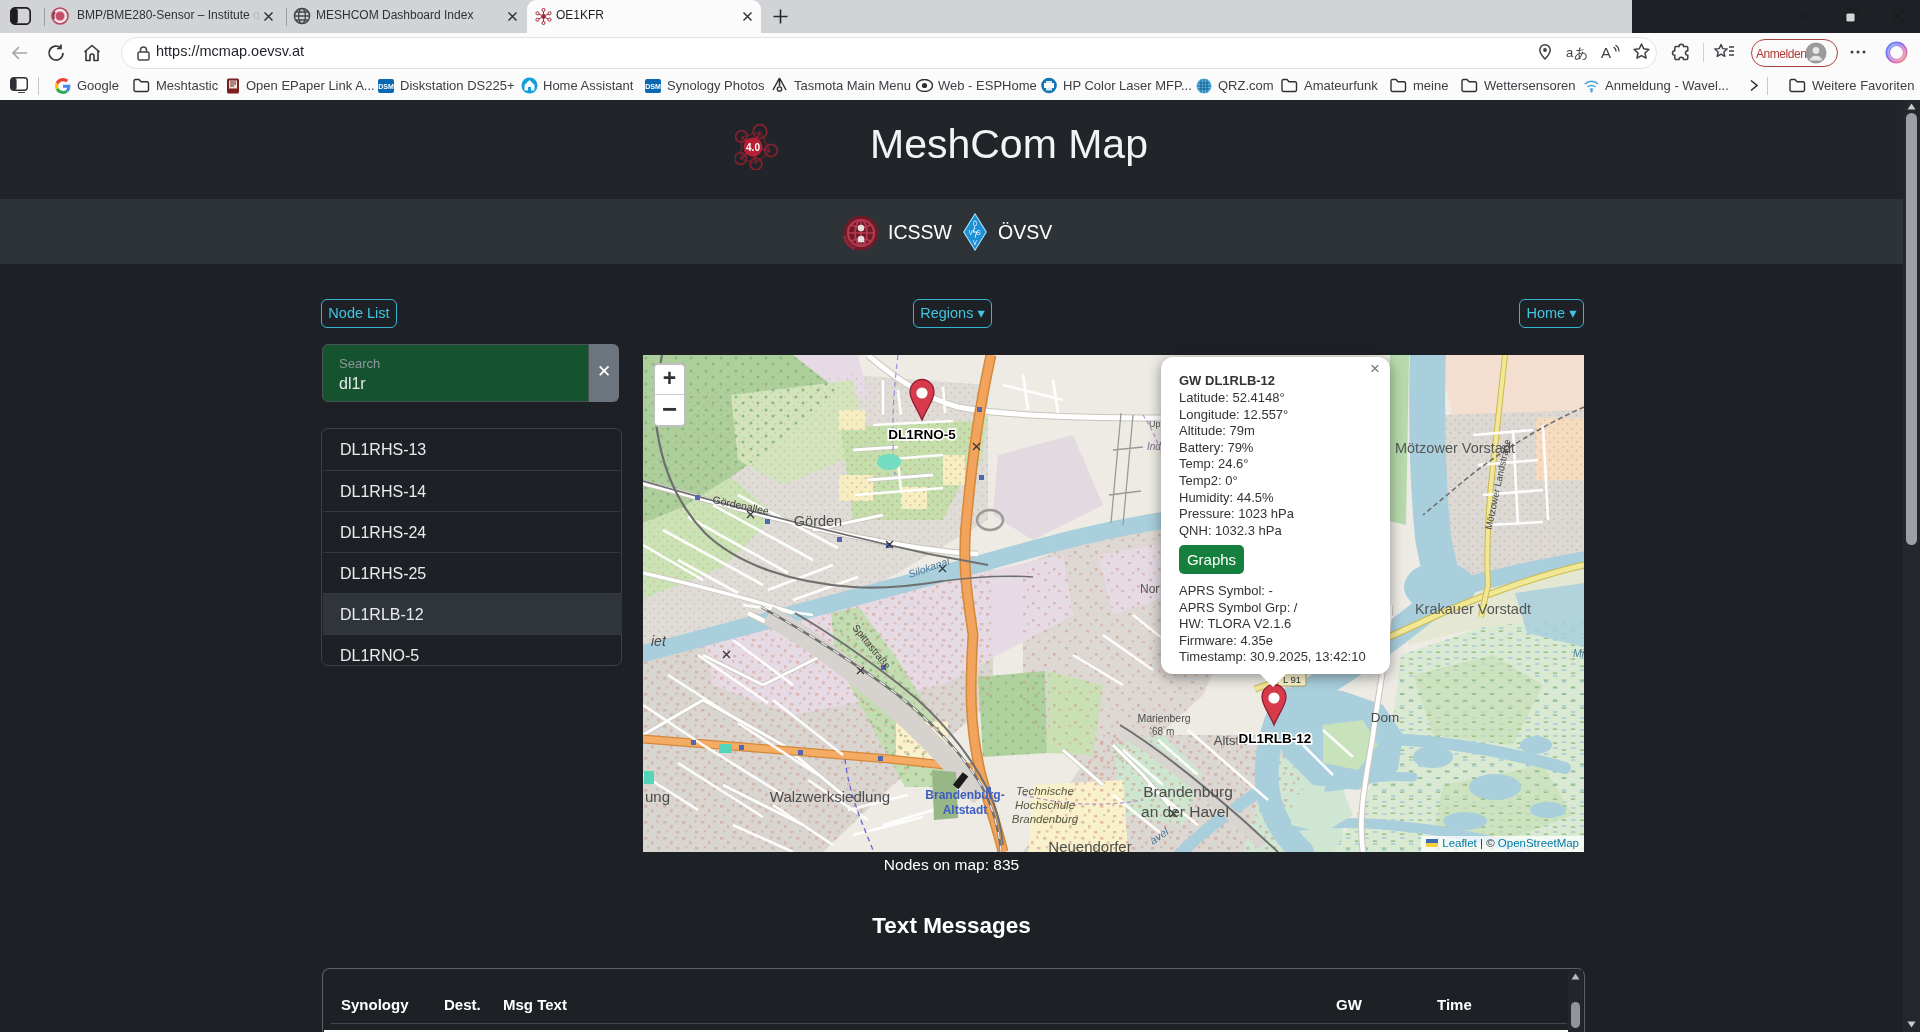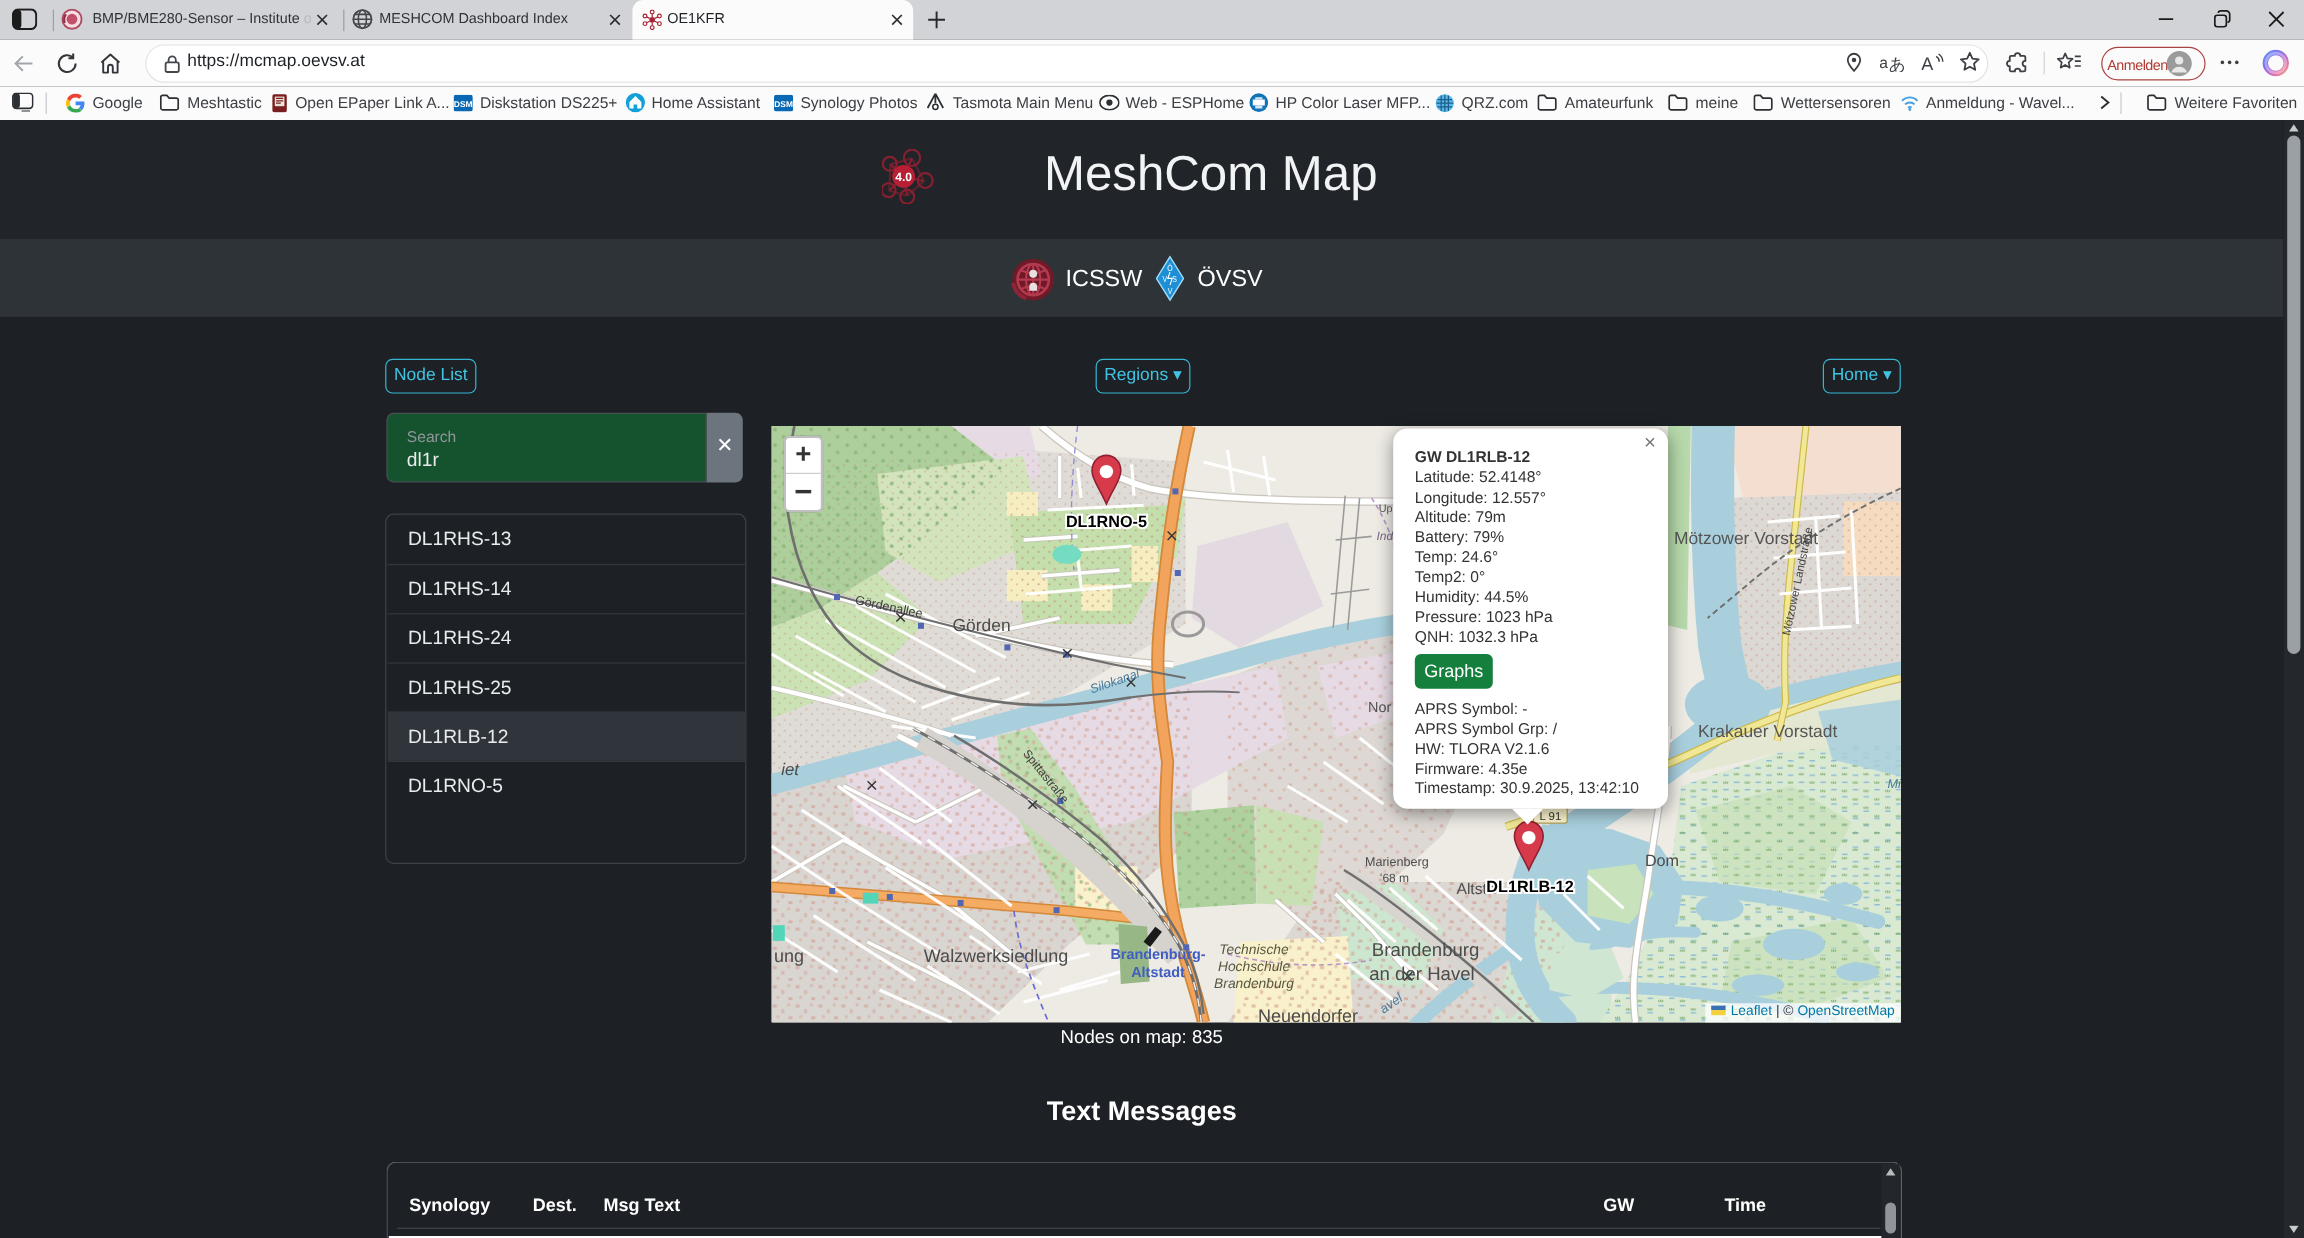--- a/index.html
+++ b/index.html
@@ -1,20 +1,20 @@
 <!DOCTYPE html>
 <html><head>
 <meta charset="utf-8">
 <style>
 * { margin:0; padding:0; box-sizing:border-box; }
 html,body { width:1920px; height:1032px; overflow:hidden; }
 body { font-family:"Liberation Sans", sans-serif; position:relative; background:#1d2125; }
 .abs { position:absolute; }
 
-#tabstrip { left:0; top:0; width:1920px; height:33px; background:#d2d3d6; }
+#tabstrip { left:0; top:0; width:1632px; height:33px; background:#d2d3d6; }
 .tabsep { position:absolute; top:8px; width:1px; height:18px; background:#9b9ea3; }
 .tabtitle { position:absolute; top:8px; font-size:12px; color:#2f3237; white-space:nowrap; overflow:hidden; }
 .tabx { position:absolute; top:9px; width:15px; height:15px; }
 #activetab { position:absolute; left:527px; top:0px; width:234px; height:33px; background:#fbfbfb; border-radius:9px 9px 0 0; }
 .wctl { position:absolute; top:0; width:46px; height:32px; }
 
 #toolbar { left:0; top:33px; width:1920px; height:39px; background:#fbfbfb; }
 #omnibox { position:absolute; left:121px; top:4px; width:1536px; height:32px; background:#ffffff; border:1px solid #e1e3e6; border-radius:16px; }
 #urltext { position:absolute; left:156px; top:10px; font-size:14.5px; color:#1e2126; }
 #bookmarks { left:0; top:72px; width:1920px; height:28px; background:#fbfbfb; }
@@ -22,21 +22,21 @@
 .bkicon { position:absolute; top:6px; }
 
 #page { left:0; top:100px; width:1903px; height:932px; background:#1d2125; overflow:hidden; }
 #hdr { position:absolute; left:0; top:0; width:1903px; height:99px; background:#212529; }
 #hdrtitle { position:absolute; left:870px; top:21px; font-size:41px; font-weight:500; color:#f1f3f5; }
 #bar2 { position:absolute; left:0; top:99px; width:1903px; height:65px; background:#2e3338; }
 .orgname { position:absolute; top:22px; font-size:19.5px; color:#ffffff; }
 .btn-info { position:absolute; border:1px solid #35b5d2; border-radius:6px; color:#41c4e1; font-size:14.5px; text-align:center; background:transparent; line-height:27px; height:29px; }
 #search { position:absolute; left:322px; top:244px; width:267px; height:58px; background:#14532d; border:1px solid #4a5157; border-radius:6px 0 0 6px; }
 #searchx { position:absolute; left:589px; top:244px; width:30px; height:58px; background:#6c757d; border-radius:0 6px 6px 0; color:#fff; text-align:center; line-height:56px; font-size:17px; }
-#nodelist { position:absolute; left:321px; top:328px; width:301px; height:292px; border:1px solid #3c4247; border-radius:7px; }
+#nodelist { position:absolute; left:321px; top:328px; width:301px; height:238px; border:1px solid #3c4247; border-radius:7px; }
 .nitem { position:absolute; left:1px; width:299px; height:41px; color:#e9ecef; font-size:16px; line-height:41px; padding-left:17px; border-top:1px solid #32383d; }
 #mapbox { position:absolute; left:643px; top:255px; width:941px; height:497px; background:#e9e6df; }
 #nodecount { position:absolute; left:0; top:756px; width:1903px; text-align:center; color:#ffffff; font-size:15.5px; }
 #tmtitle { position:absolute; left:0; top:813px; width:1903px; text-align:center; color:#ffffff; font-size:22.5px; font-weight:bold; }
 #msgtable { position:absolute; left:322px; top:868px; width:1263px; height:70px; border:1px solid #5b6167; border-radius:8px 8px 0 0; border-bottom:none; }
 .th { position:absolute; top:27px; color:#ffffff; font-size:15px; font-weight:bold; }
 #firstrow { position:absolute; left:1px; top:61px; width:1244px; height:9px; background:#fcfcfc; }
 #popup { position:absolute; left:518px; top:2px; width:229px; height:317px; background:#fff; border-radius:12px; box-shadow:0 3px 14px rgba(0,0,0,0.4); font-size:13px; color:#333; line-height:16.6px; }
 #popuptip { position:absolute; left:617px; top:319px; width:0; height:0; border-left:13px solid transparent; border-right:13px solid transparent; border-top:13px solid #fff; }
 #attrib { position:absolute; right:0; bottom:0; height:16px; background:rgba(255,255,255,0.75); font-size:11.5px; color:#333; padding:1px 5px 0 5px; white-space:nowrap; }

